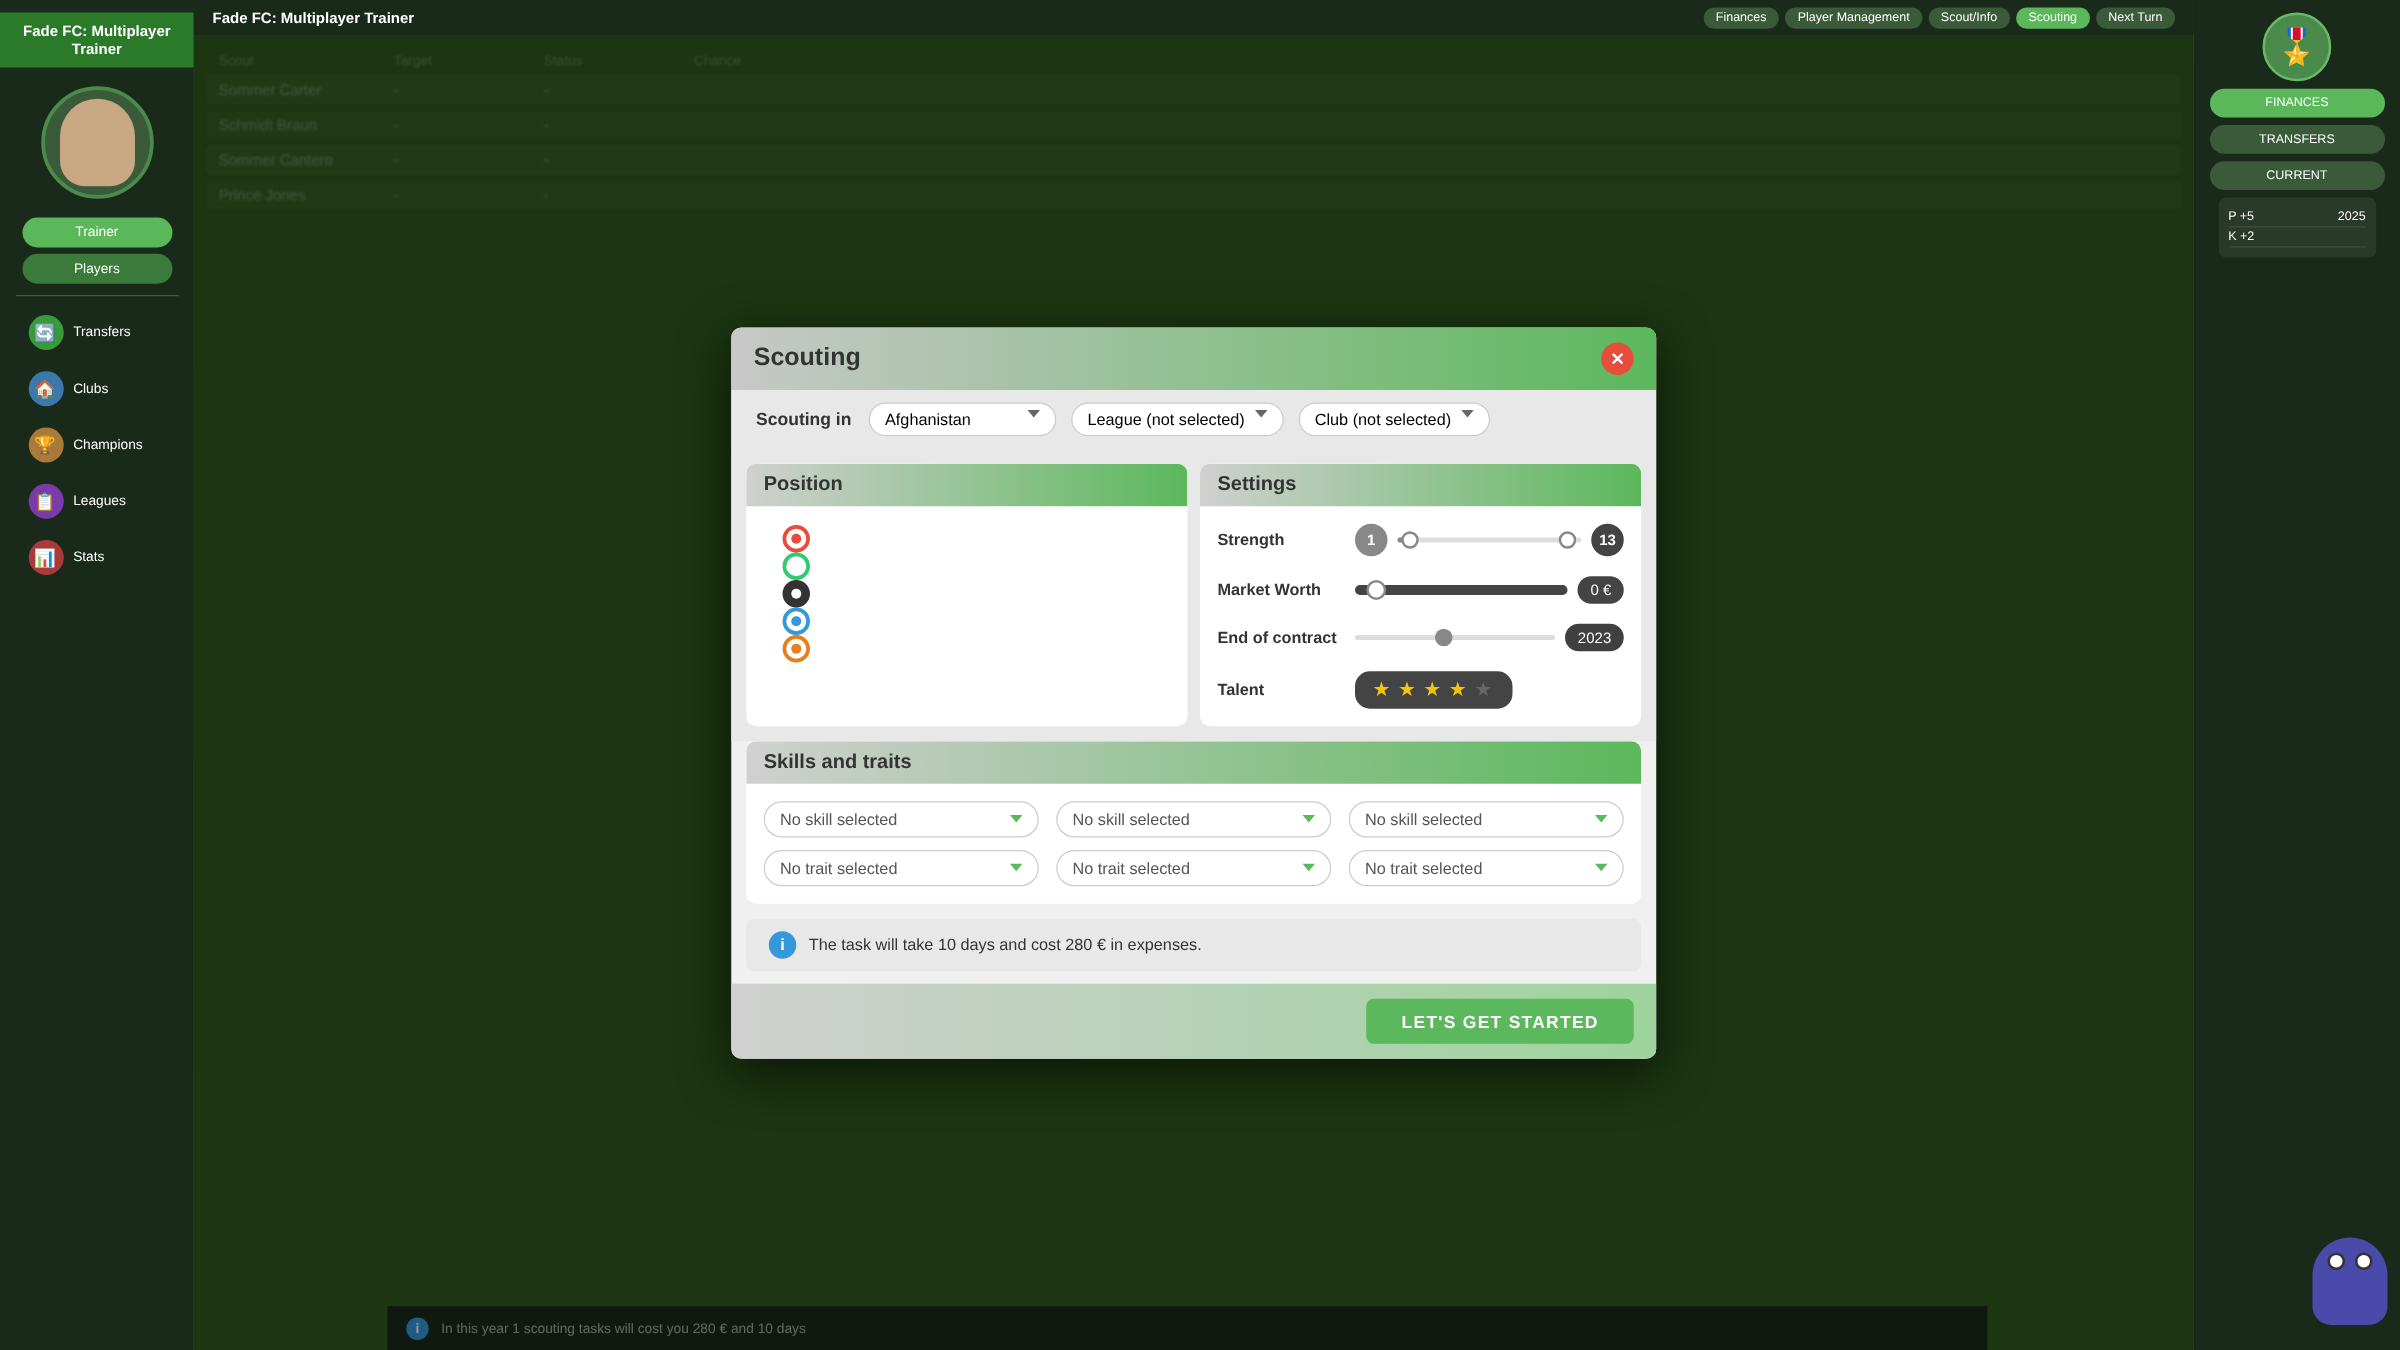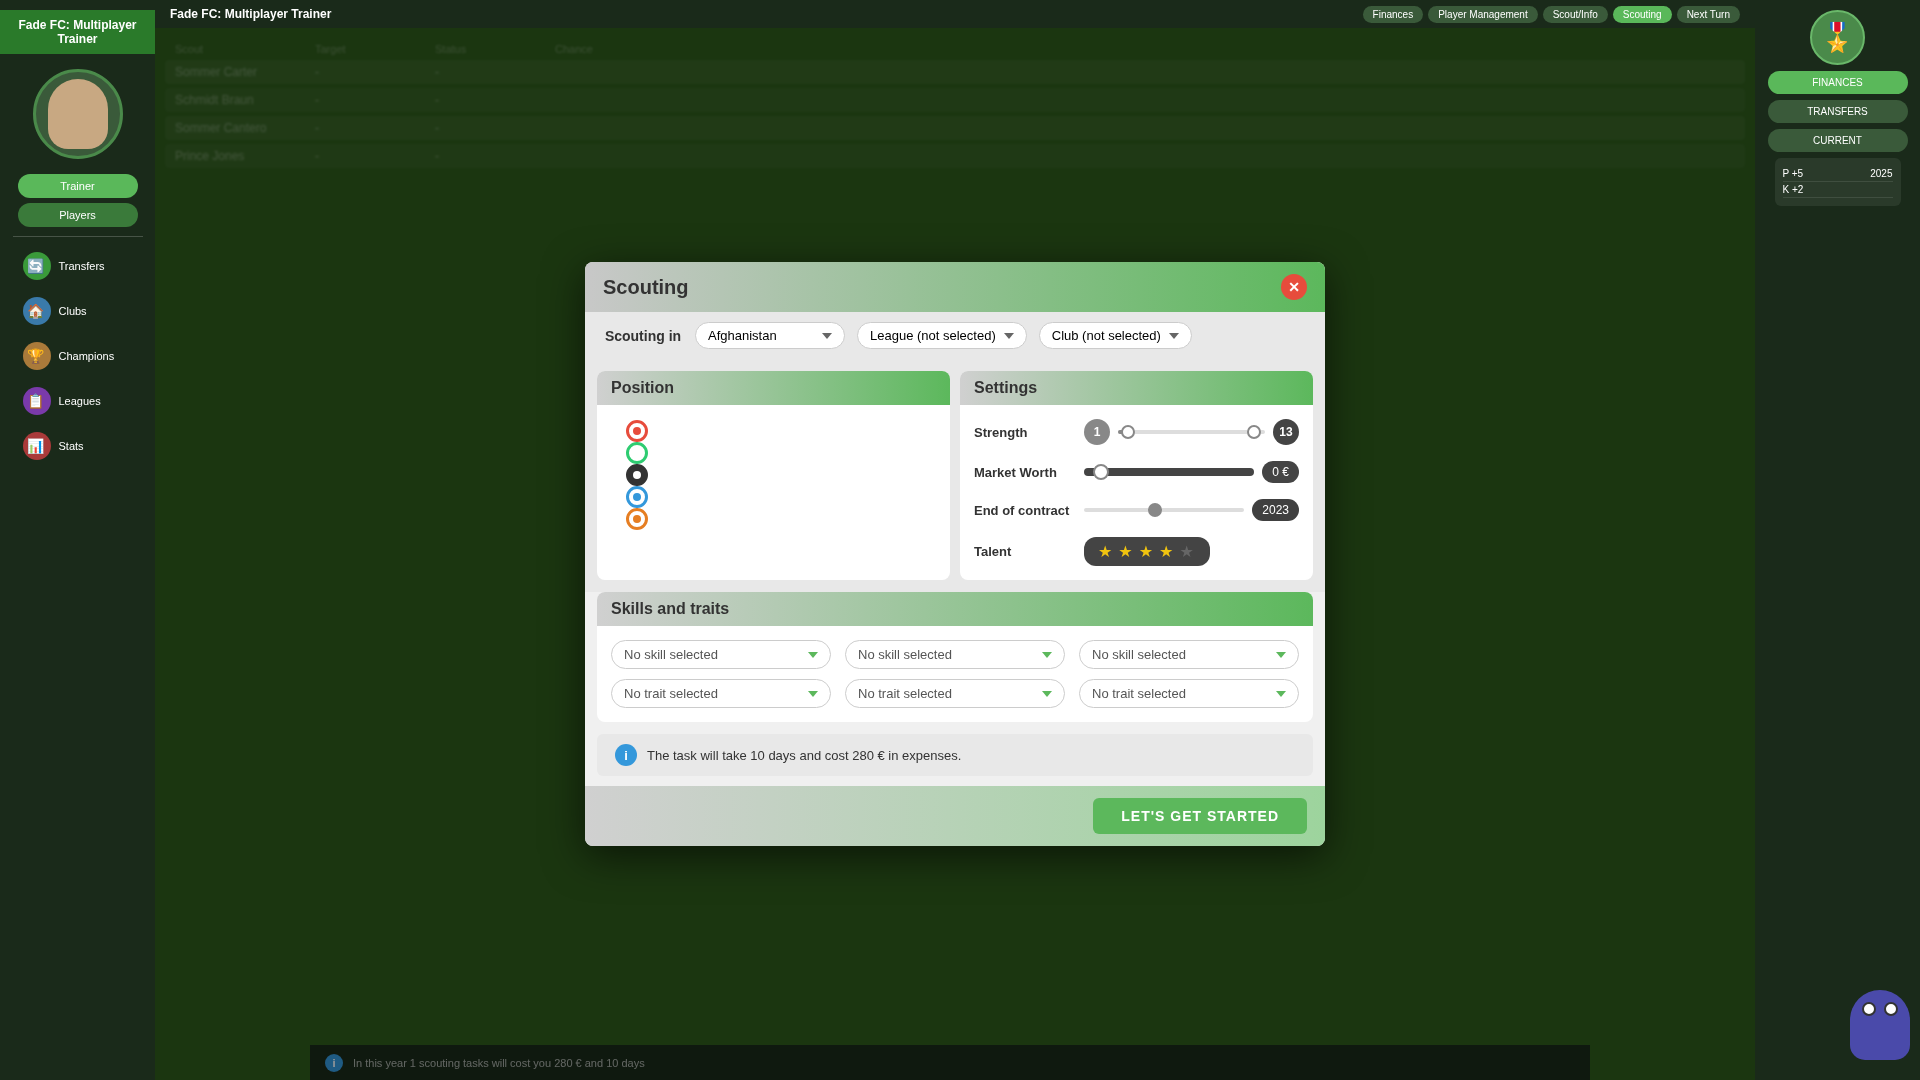--- a/index.html
+++ b/index.html
@@ -235,21 +235,20 @@
     .scouting-in-label {
       font-size: 14px;
       color: #333;
       font-weight: bold;
       min-width: 80px;
       text-align: center;
     }
 
     .dropdown-btn {
       display: flex;
-      align-items: center;
       justify-content: space-between;
       background: white;
       border: 1px solid #ccc;
       border-radius: 15px;
       padding: 5px 12px;
       font-size: 13px;
       cursor: pointer;
       min-width: 150px;
       gap: 8px;
     }

